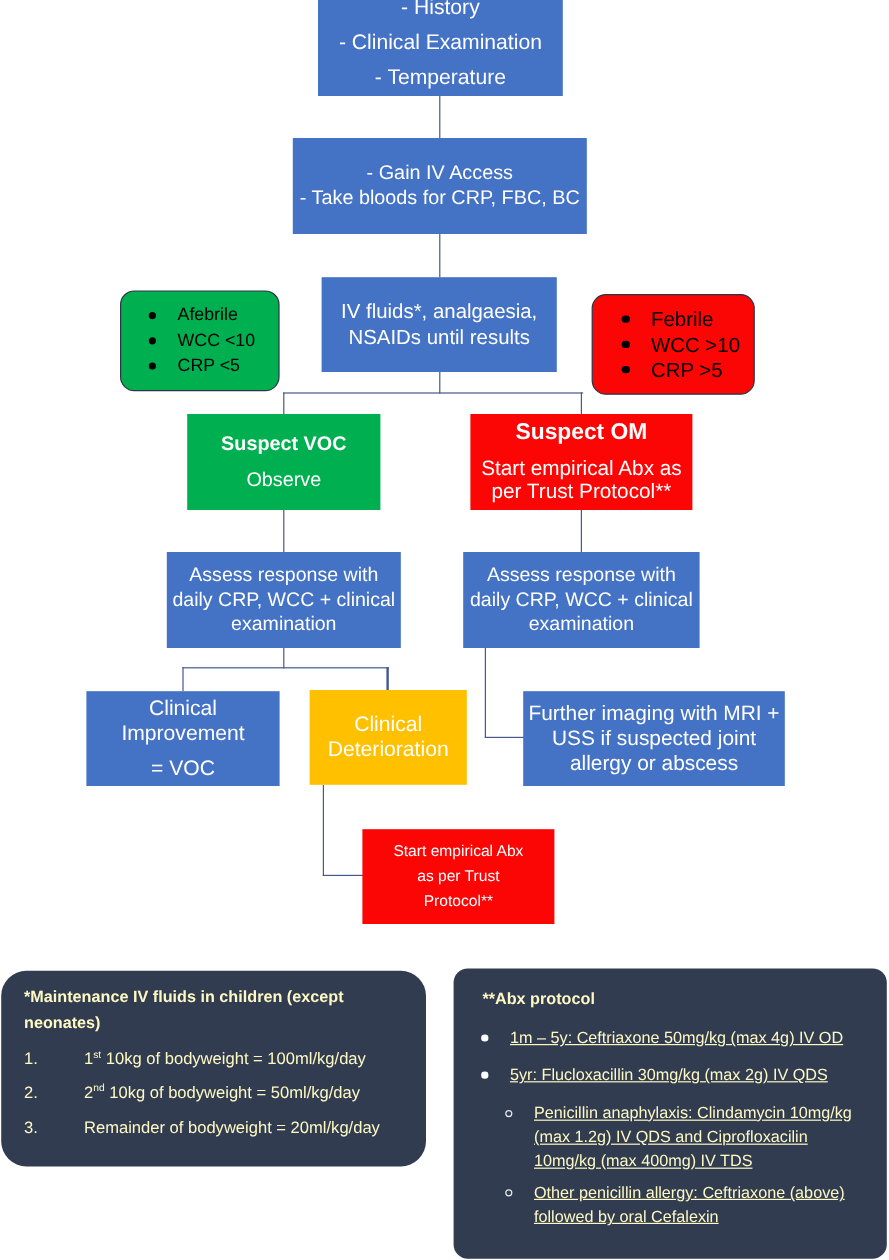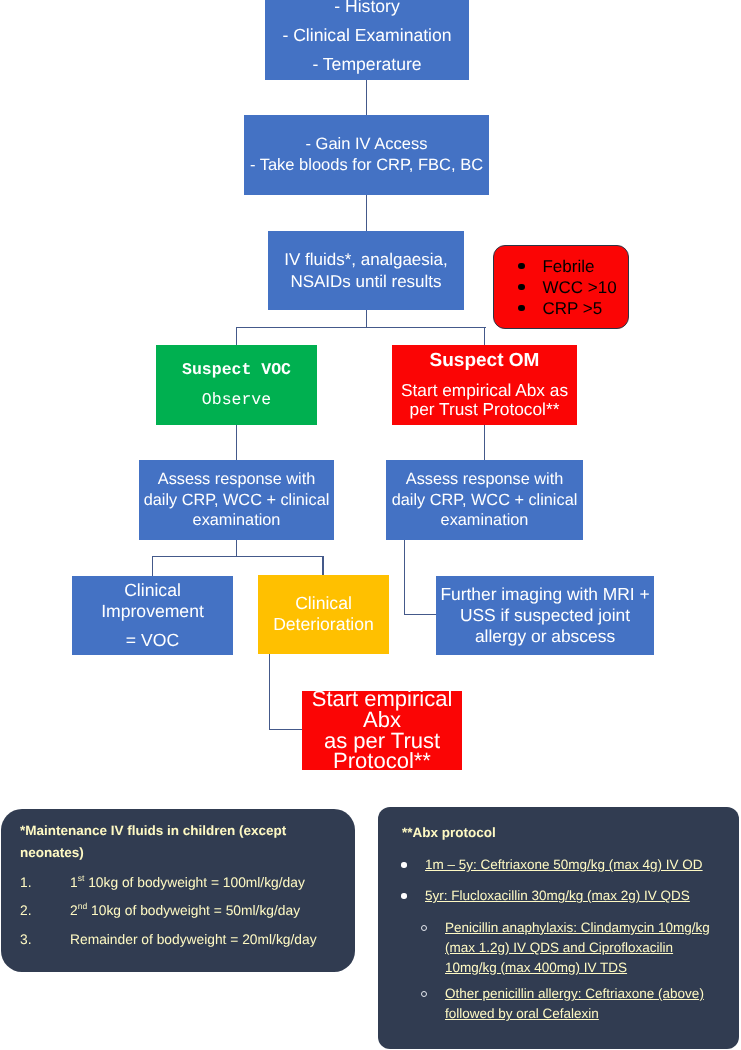--- a/index.html
+++ b/index.html
@@ -72,30 +72,37 @@
   <div class="box blue" style="left:244px;top:115px;width:245px;height:80px;font-size:16.5px;line-height:20.7px;text-align:center;">
     <div>- Gain IV Access</div>
     <div>- Take bloods for CRP, FBC, BC</div>
   </div>
 
   <div class="box blue" style="left:268px;top:231px;width:196px;height:79px;font-size:17px;line-height:21.1px;">
     <div>IV fluids*, analgaesia,</div>
     <div>NSAIDs until results</div>
   </div>
 
+  <div class="box green pill" style="left:100px;top:242px;width:133px;height:84px;font-size:14.8px;">
+    <ul class="bullets" style="margin-left:22.7px;">
+      <li><span>Afebrile</span></li>
+      <li><span>WCC &lt;10</span></li>
+      <li><span>CRP &lt;5</span></li>
+    </ul>
+  </div>
 
   <div class="box red pill" style="left:493px;top:245px;width:136px;height:84px;font-size:17px;">
     <ul class="bullets" style="margin-left:24.2px;">
       <li><span>Febrile</span></li>
       <li><span>WCC &gt;10</span></li>
       <li><span>CRP &gt;5</span></li>
     </ul>
   </div>
 
-  <div class="box green" style="left:156px;top:345px;width:161px;height:80px;font-size:16.5px;line-height:30.3px;font-family:Liberation Mono, monospace;">
+  <div class="box green" style="left:156px;top:345px;width:161px;height:80px;font-size:16.5px;line-height:30.3px;">
     <div style="font-weight:bold;">Suspect VOC</div>
     <div>Observe</div>
   </div>
 
   <div class="box red" style="left:392px;top:345px;width:185px;height:80px;font-size:17.3px;line-height:19px;">
     <div style="font-weight:bold;font-size:19px;margin-bottom:11px;">Suspect OM</div>
     <div>Start empirical Abx as</div>
     <div>per Trust Protocol**</div>
   </div>
 
@@ -121,21 +128,21 @@
     <div>Clinical</div>
     <div>Deterioration</div>
   </div>
 
   <div class="box blue" style="left:436px;top:576px;width:218px;height:79px;font-size:17.4px;line-height:20.9px;">
     <div>Further imaging with MRI +</div>
     <div>USS if suspected joint</div>
     <div>allergy or abscess</div>
   </div>
 
-  <div class="box red" style="left:302px;top:691px;width:160px;height:79px;font-size:22px;line-height:20.9px;">
+  <div class="box red" style="left:302px;top:691px;width:160px;height:79px;font-size:13px;line-height:20.9px;">
     <div>Start empirical Abx</div>
     <div>as per Trust</div>
     <div>Protocol**</div>
   </div>
 
   <div class="note" style="left:1px;top:809px;width:354px;height:163px;border-radius:21px;padding:11px 60px 0 19px;font-size:13.8px;">
     <h4 style="font-size:13.5px;line-height:1.62;">*Maintenance IV fluids in children (except neonates)</h4>
     <ol style="margin-top:9px;">
       <li style="line-height:1.5;margin-bottom:8px;white-space:nowrap;">
         <span style="display:inline-block;width:50px;">1.</span><span>1</span><sup>st</sup><span> 10kg of bodyweight = 100ml/kg/day</span>

